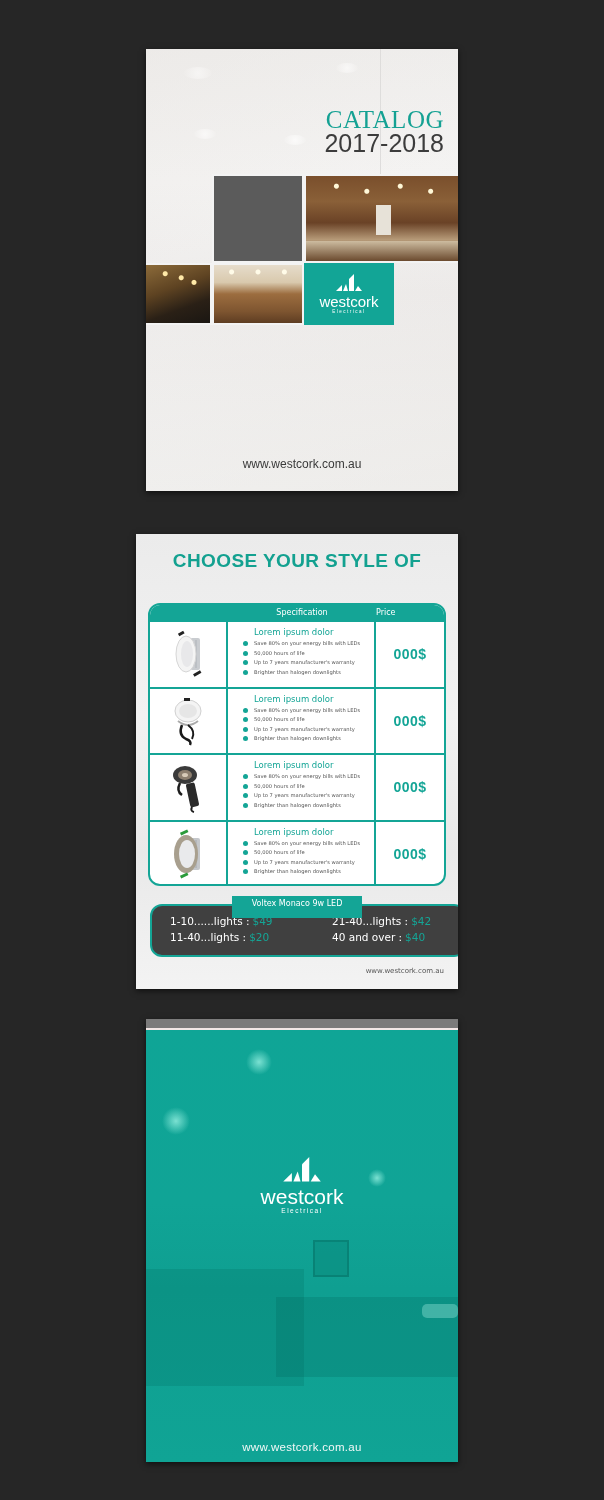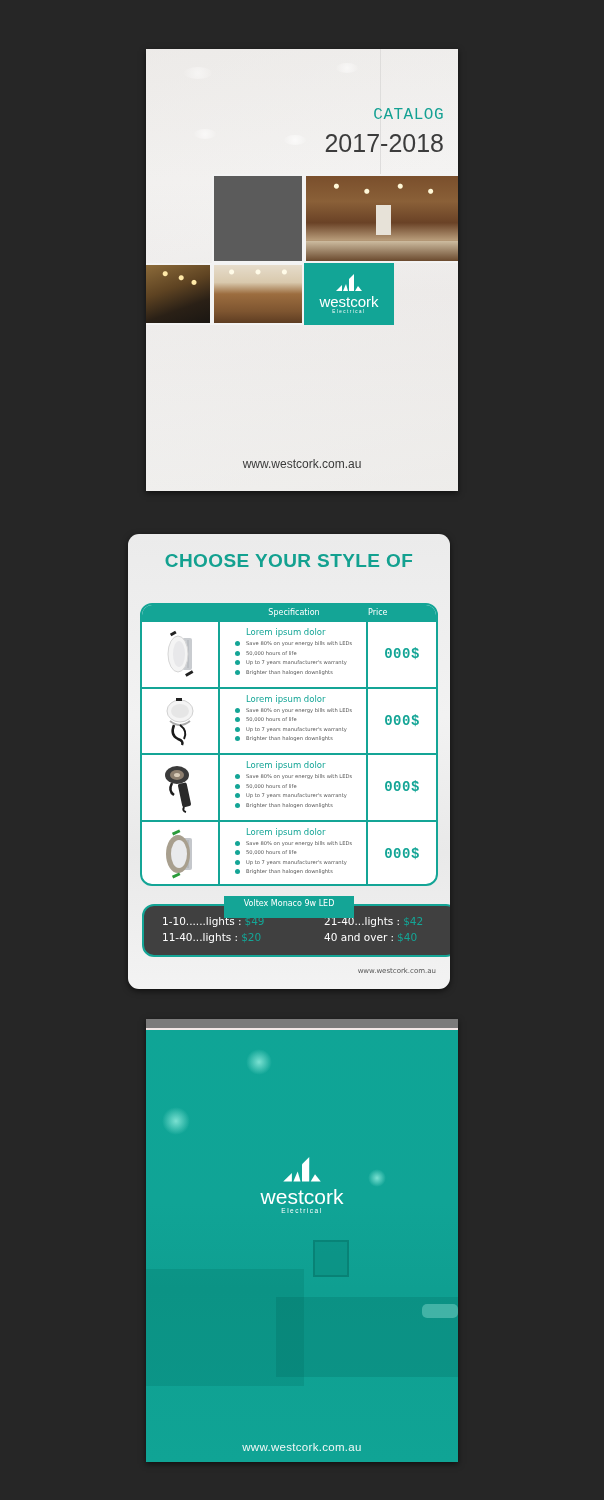--- a/index.html
+++ b/index.html
@@ -8,22 +8,22 @@
 
   .page { position: absolute; box-shadow: 0 2px 6px rgba(0,0,0,0.6); overflow: hidden; }
 
   
   .cover { left: 146px; top: 49px; width: 312px; height: 442px;
     background: linear-gradient(180deg, #f1f0ef 0%, #f4f3f2 30%, #eeeceb 55%, #f3f3f2 100%); }
   .cover .ceiling-light { position: absolute; border-radius: 50%; background: radial-gradient(circle, rgba(255,255,255,0.95), rgba(255,255,255,0)); }
   .cover .haze { position: absolute; left: 0; top: 0; width: 100%; height: 100%;
     background: linear-gradient(160deg, rgba(230,226,222,0.4) 0%, rgba(255,255,255,0) 40%, rgba(228,224,220,0.35) 100%); }
   .cover .pendant-line { position: absolute; left: 234px; top: 0; width: 1px; height: 160px; background: rgba(180,180,180,0.35); }
-  .cover .title-catalog { position: absolute; right: 14px; top: 58px; font-family: Liberation Mono, monospace;
-    font-size: 16px; color: #14a193; letter-spacing: 0.5px; line-height: 1; }
+  .cover .title-catalog { position: absolute; right: 14px; top: 58px; font-family: Liberation Serif, serif;
+    font-size: 25px; color: #14a193; letter-spacing: 0.5px; line-height: 1; }
   .cover .title-years { position: absolute; right: 14px; top: 82px; font-family: "Liberation Sans", sans-serif;
     font-size: 25px; color: #3c3c3c; line-height: 1; }
   .tile { position: absolute; border: 2px solid #f3f3f3; }
   .tile-grey { left: 66px; top: 125px; width: 92px; height: 89px; background: #5b5b5b; }
   .tile-kitchen1 { left: 158px; top: 125px; width: 156px; height: 89px;
     background:
       radial-gradient(circle at 20% 12%, #fff8d8 0 2px, transparent 3px),
       radial-gradient(circle at 40% 18%, #fff8d8 0 2px, transparent 3px),
       radial-gradient(circle at 62% 12%, #fff8d8 0 2px, transparent 3px),
       radial-gradient(circle at 82% 18%, #fff8d8 0 2px, transparent 3px),
@@ -46,39 +46,39 @@
     display: flex; flex-direction: column; align-items: center; justify-content: center; }
   .logo-mark { display: block; }
   .logo-word { color: #fff; font-family: "Liberation Sans", sans-serif; line-height: 1; }
   .logo-sub { color: #fff; font-family: "Liberation Sans", sans-serif; letter-spacing: 1.5px; line-height: 1; }
   .tile-logo .logo-word { font-size: 15px; margin-top: 2px; }
   .tile-logo .logo-sub { font-size: 4.5px; margin-top: 1px; }
   .cover .url { position: absolute; left: 0; width: 100%; top: 408px; text-align: center;
     font-family: "Liberation Sans", sans-serif; font-size: 12px; color: #3a3a3a; }
 
   
-  .products { left: 128px; top: 534px; width: 322px; height: 455px;
-    background: linear-gradient(180deg, #ebebeb 0%, #f2f2f2 40%, #e9e9e9 70%, #f3f3f3 100%); border-radius: 11px; }
+  .products { left: 136px; top: 534px; width: 322px; height: 455px;
+    background: linear-gradient(180deg, #ebebeb 0%, #f2f2f2 40%, #e9e9e9 70%, #f3f3f3 100%); }
   .products .headline { position: absolute; left: 0; width: 100%; top: 15px; text-align: center;
     font-family: "Liberation Sans", sans-serif; font-weight: bold; color: #13a190; font-size: 19px; line-height: 23px; letter-spacing: 0.4px; }
   .spec-table { position: absolute; left: 12px; top: 69px; width: 298px; height: 283px;
     border: 2px solid #14a596; border-radius: 12px; background: #ffffff; overflow: hidden; }
   .spec-head { display: flex; height: 15px; background: #14a596; color: #fff; font-size: 8px; }
   .spec-head .c1 { width: 78px; }
   .spec-head .c2 { width: 148px; text-align: center; line-height: 15px; }
   .spec-head .c3 { flex: 1; line-height: 15px; }
   .spec-row { display: flex; height: 66.5px; border-top: 2px solid #14a596; }
   .spec-row:first-of-type { border-top: none; }
   .spec-row .c1 { width: 78px; border-right: 2px solid #14a596; display: flex; align-items: center; justify-content: center; }
   .spec-row .c2 { width: 148px; border-right: 2px solid #14a596; padding: 5px 0 0 26px; }
   .spec-row .c3 { flex: 1; display: flex; align-items: center; justify-content: center; }
   .item-title { color: #14a596; font-size: 8.5px; line-height: 11px; margin-bottom: 1px; }
   .bullet { display: flex; align-items: center; font-size: 5.2px; color: #555; line-height: 9.5px; margin-left: -11px; }
   .bullet .dot { width: 5px; height: 5px; border-radius: 50%; background: #14a596; margin-right: 6px; flex-shrink: 0; }
-  .price { font-family: Liberation Mono, monospace; font-weight: bold; color: #14a596; font-size: 14px; letter-spacing: 0.5px; }
+  .price { font-family: Liberation Sans, sans-serif; font-weight: bold; color: #14a596; font-size: 14px; letter-spacing: 0.5px; }
 
   .prod-img { position: relative; width: 40px; height: 52px; }
   .promo-tab { position: absolute; left: 96px; top: 362px; width: 130px; height: 22px; background: #14a596;
     color: #fff; font-size: 8px; line-height: 15px; text-align: center; z-index: 2; }
   .promo-box { position: absolute; left: 14px; top: 370px; width: 316px; height: 53px; background: #404040;
     border: 2px solid #14a596; border-radius: 12px; color: #fff; }
   .promo-box .entry { position: absolute; font-size: 10.5px; line-height: 13px; white-space: nowrap; }
   .promo-box .amt { color: #14a596; margin-left: 3px; }
   .products .url-small { position: absolute; right: 14px; top: 433px; font-size: 7px; color: #555; }
 

